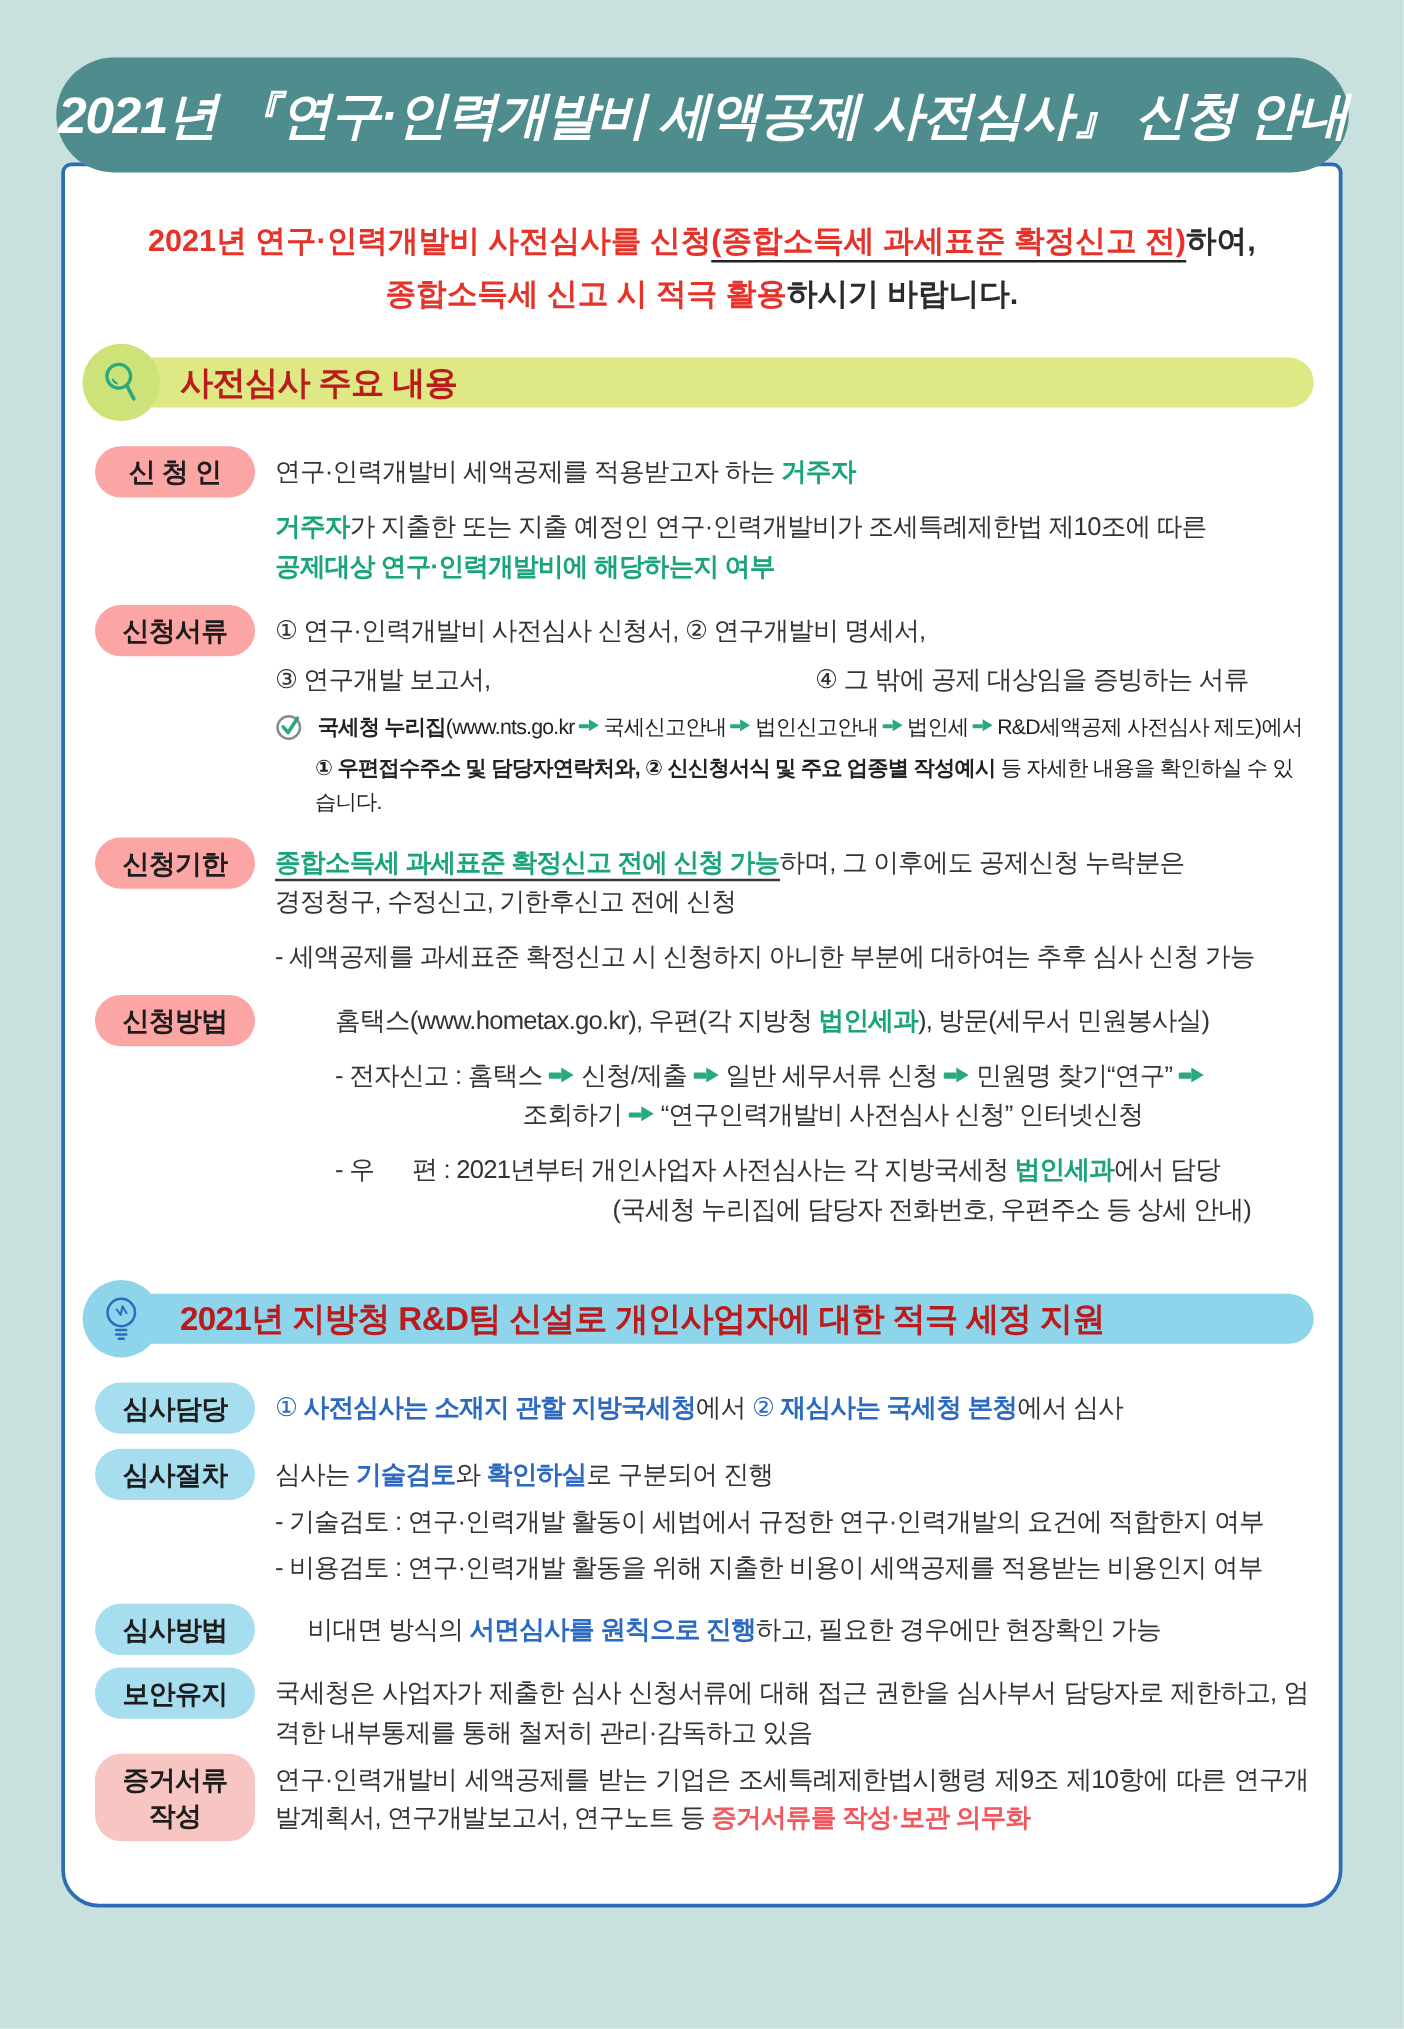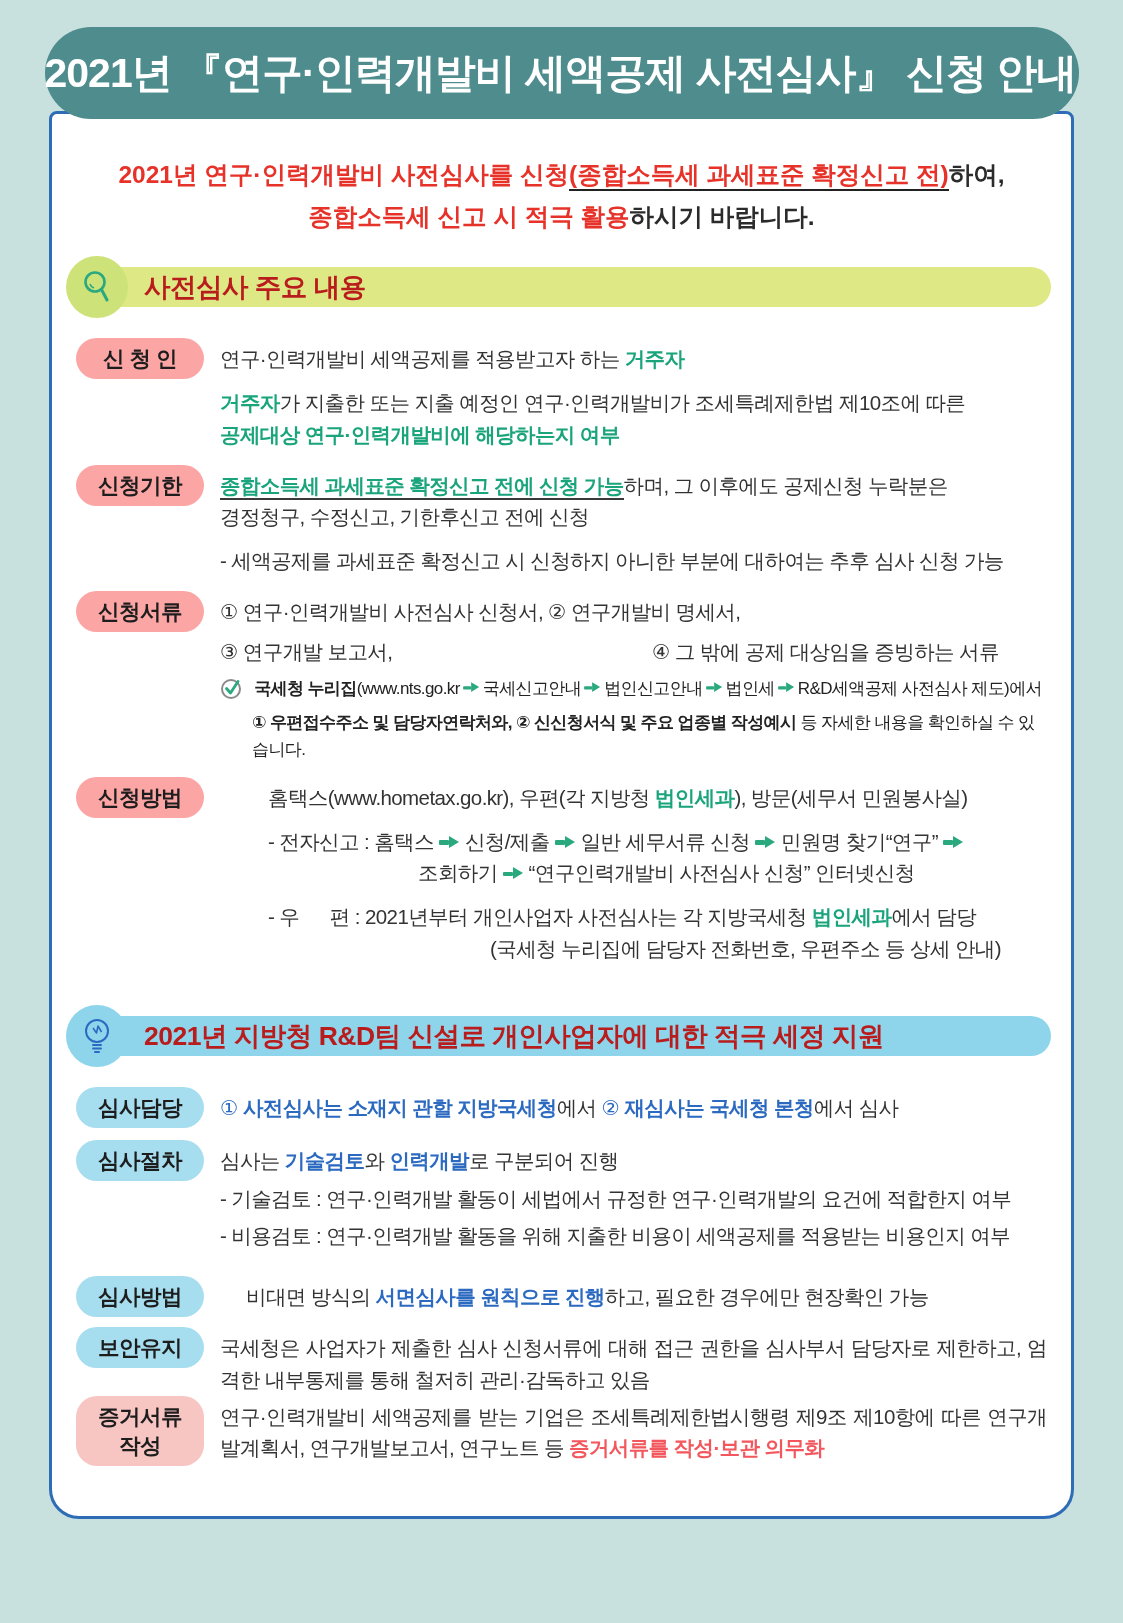--- a/index.html
+++ b/index.html
@@ -3,23 +3,23 @@
 <meta charset="utf-8">
 <style>
   html,body { margin:0; padding:0; }
   .page {
     position:relative; width:1123px; height:1623px; overflow:hidden;
     background:#c8e1df; font-family:"Liberation Sans","DejaVu Sans",sans-serif;
     color:#2b2b2b;
   }
   
   .banner {
-    position:relative; z-index:2; margin:27px auto 0; width:1034px; height:92px;
+    position:relative; z-index:2; margin:46px auto 0; width:1034px; height:92px;
     background:#4e8c8d; border-radius:46px;
-    display:flex; align-items:center; justify-content:flex-start;
+    display:flex; align-items:center; justify-content:flex-end;font-style:italic;
   }
   .banner .title {
     color:#ffffff; font-size:41px; font-weight:bold; letter-spacing:-1px; white-space:nowrap;
   }
   
   .panel {
     position:relative; z-index:1; margin:-8px auto 0; width:1019px;
     background:#ffffff; border:3px solid #2e6db6; border-radius:8px 8px 30px 30px;
     padding:40px 0 36px;
   }
@@ -106,28 +106,20 @@
         </svg>
       </div>
       <div class="sec-pill">사전심사 주요 내용</div>
     </div>
 
     <div class="row">
       <div class="row-label lbl-green">신 청 인</div>
       <div class="row-body">
         <p><span>연구·인력개발비 세액공제를 적용받고자 하는 </span><span class="teal b">거주자</span></p>
         <p><span class="teal b">거주자</span><span>가 지출한 또는 지출 예정인 연구·인력개발비가 조세특례제한법 제10조에 따른</span><br><span class="teal b">공제대상 연구·인력개발비에 해당하는지 여부</span></p>
-      </div>
-    </div>
-
-    <div class="row">
-      <div class="row-label lbl-green">신청기한</div>
-      <div class="row-body">
-        <p><span class="teal b u-dark">종합소득세 과세표준 확정신고 전에 신청 가능</span><span>하며, 그 이후에도 공제신청 누락분은</span><br><span>경정청구, 수정신고, 기한후신고 전에 신청</span></p>
-        <p><span>- 세액공제를 과세표준 확정신고 시 신청하지 아니한 부분에 대하여는 추후 심사 신청 가능</span></p>
       </div>
     </div>
 
     <div class="row">
       <div class="row-label lbl-green">신청서류</div>
       <div class="row-body">
         <p style="margin-bottom:8px;"><span>① 연구·인력개발비 사전심사 신청서, ② 연구개발비 명세서,</span></p>
         <p class="docs-line2" style="margin-bottom:8px;">
           <span class="col-a">③ 연구개발 보고서,</span>
           <span>④ 그 밖에 공제 대상임을 증빙하는 서류</span>
@@ -137,20 +129,28 @@
             <svg width="24" height="24" viewBox="0 0 24 24">
               <circle cx="11" cy="13" r="9" fill="none" stroke="#8a8a8a" stroke-width="2"></circle>
               <path d="M6.5 12.5 l4 4.5 L18 5.5" fill="none" stroke="#2aa87e" stroke-width="2.8" stroke-linecap="round" stroke-linejoin="round"></path>
             </svg>
           </span><span class="b">국세청 누리집</span><span>(www.nts.go.kr</span><span class="arr sm"></span><span>국세신고안내</span><span class="arr sm"></span><span>법인신고안내</span><span class="arr sm"></span><span>법인세</span><span class="arr sm"></span><span>R&amp;D세액공제 사전심사 제도)에서</span>
           <div class="l2"><span class="b">① 우편접수주소 및 담당자연락처와, ② 신신청서식 및 주요 업종별 작성예시</span><span> 등 자세한 내용을 확인하실 수 있습니다.</span></div>
         </div>
       </div>
     </div>
 
+    <div class="row">
+      <div class="row-label lbl-green">신청기한</div>
+      <div class="row-body">
+        <p><span class="teal b u-dark">종합소득세 과세표준 확정신고 전에 신청 가능</span><span>하며, 그 이후에도 공제신청 누락분은</span><br><span>경정청구, 수정신고, 기한후신고 전에 신청</span></p>
+        <p><span>- 세액공제를 과세표준 확정신고 시 신청하지 아니한 부분에 대하여는 추후 심사 신청 가능</span></p>
+      </div>
+    </div>
+
     <div class="row" style="margin-bottom:0;gap:48px;">
       <div class="row-label lbl-green">신청방법</div>
       <div class="row-body">
         <p><span>홈택스(www.hometax.go.kr), 우편(각 지방청 </span><span class="teal b">법인세과</span><span>), 방문(세무서 민원봉사실)</span></p>
         <p>
           <span>- 전자신고 : </span><span>홈택스</span><span class="arr"></span><span>신청/제출</span><span class="arr"></span><span>일반 세무서류 신청</span><span class="arr"></span><span>민원명 찾기“연구”</span><span class="arr"></span><br>
           <span class="ind-1"></span><span>조회하기</span><span class="arr"></span><span>“연구인력개발비 사전심사 신청” 인터넷신청</span>
         </p>
         <p>
           <span class="pre">- 우      편 : </span><span>2021년부터 개인사업자 사전심사는 각 지방국세청 </span><span class="teal b">법인세과</span><span>에서 담당</span><br>
@@ -170,24 +170,24 @@
       <div class="sec-pill">2021년 지방청 R&amp;D팀 신설로 개인사업자에 대한 적극 세정 지원</div>
     </div>
 
     <div class="row" style="margin-bottom:12px;">
       <div class="row-label lbl-blue">심사담당</div>
       <div class="row-body">
         <p><span class="blue">① </span><span class="blue b">사전심사는 소재지 관할 지방국세청</span><span>에서 </span><span class="blue">② </span><span class="blue b">재심사는 국세청 본청</span><span>에서 심사</span></p>
       </div>
     </div>
 
-    <div class="row" style="margin-bottom:24px;">
+    <div class="row" style="margin-bottom:12px;">
       <div class="row-label lbl-blue">심사절차</div>
       <div class="row-body">
-        <p style="margin-bottom:6px;"><span>심사는 </span><span class="blue b">기술검토</span><span>와 </span><span class="blue b">인력개발</span><span>로 구분되어 진행</span></p>
+        <p style="margin-bottom:6px;"><span>심사는 </span><span class="blue b">기술검토</span><span>와 </span><span class="blue b">확인하실</span><span>로 구분되어 진행</span></p>
         <p style="margin-bottom:6px;"><span>- 기술검토 : 연구·인력개발 활동이 세법에서 규정한 연구·인력개발의 요건에 적합한지 여부</span></p>
         <p><span>- 비용검토 : 연구·인력개발 활동을 위해 지출한 비용이 세액공제를 적용받는 비용인지 여부</span></p>
       </div>
     </div>
 
     <div class="row" style="margin-bottom:10px;gap:26px;">
       <div class="row-label lbl-blue">심사방법</div>
       <div class="row-body">
         <p><span>비대면 방식의 </span><span class="blue b">서면심사를 원칙으로 진행</span><span>하고, 필요한 경우에만 현장확인 가능</span></p>
       </div>

